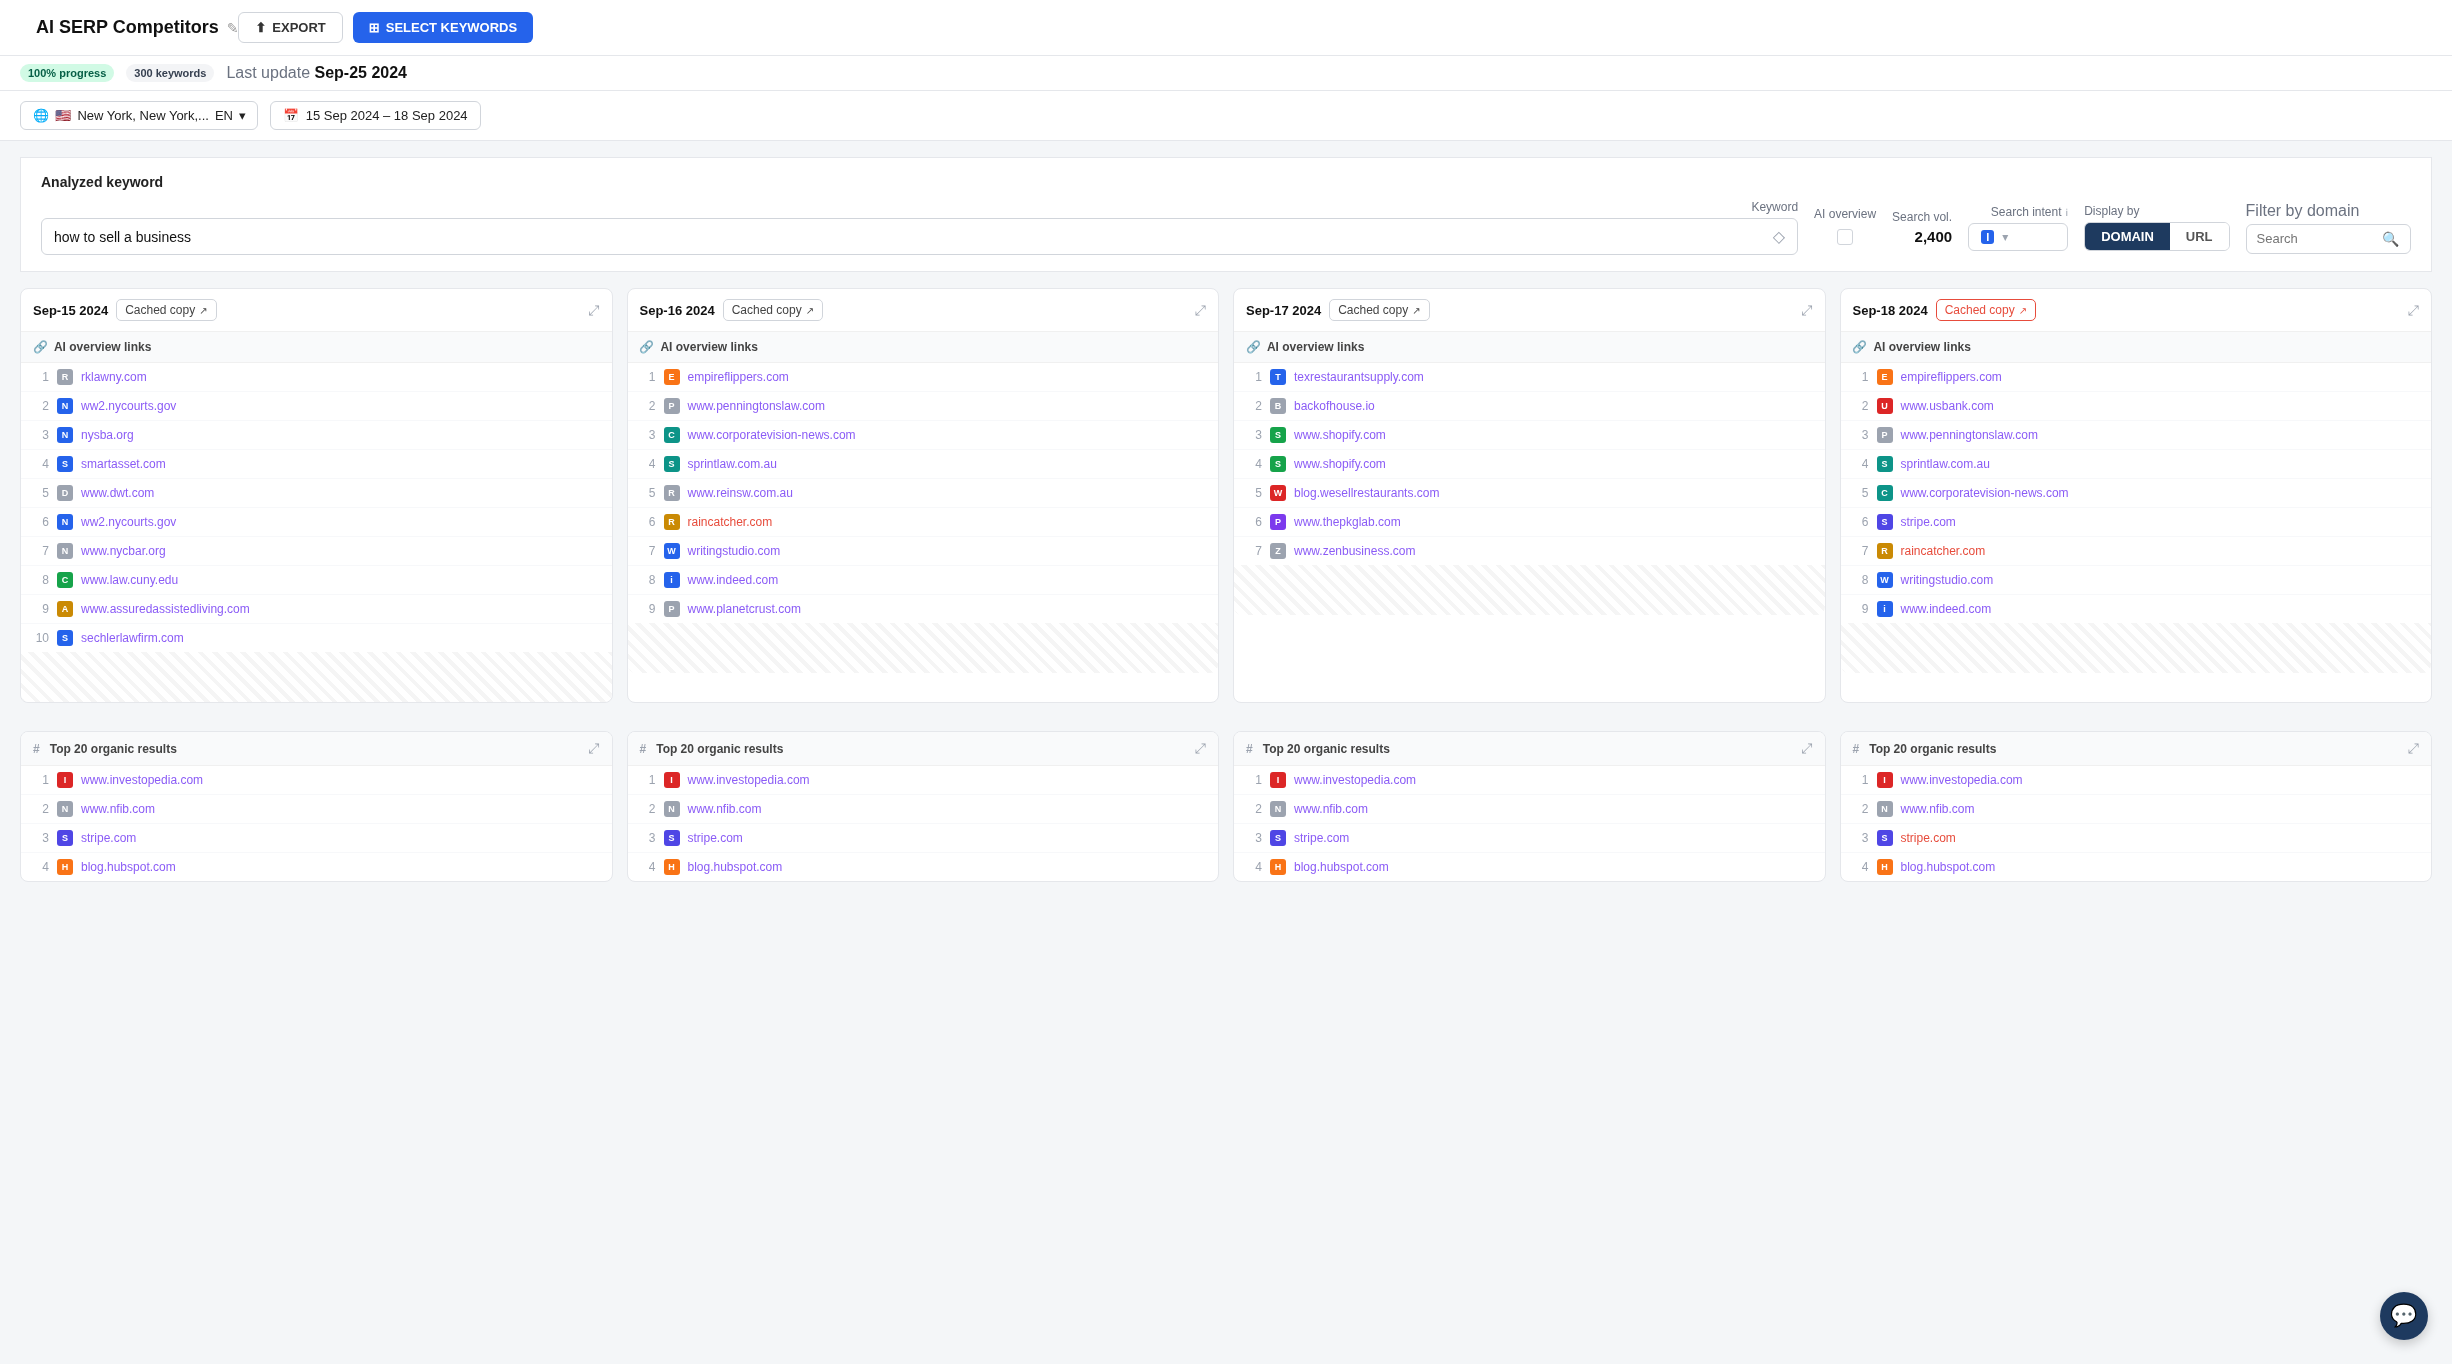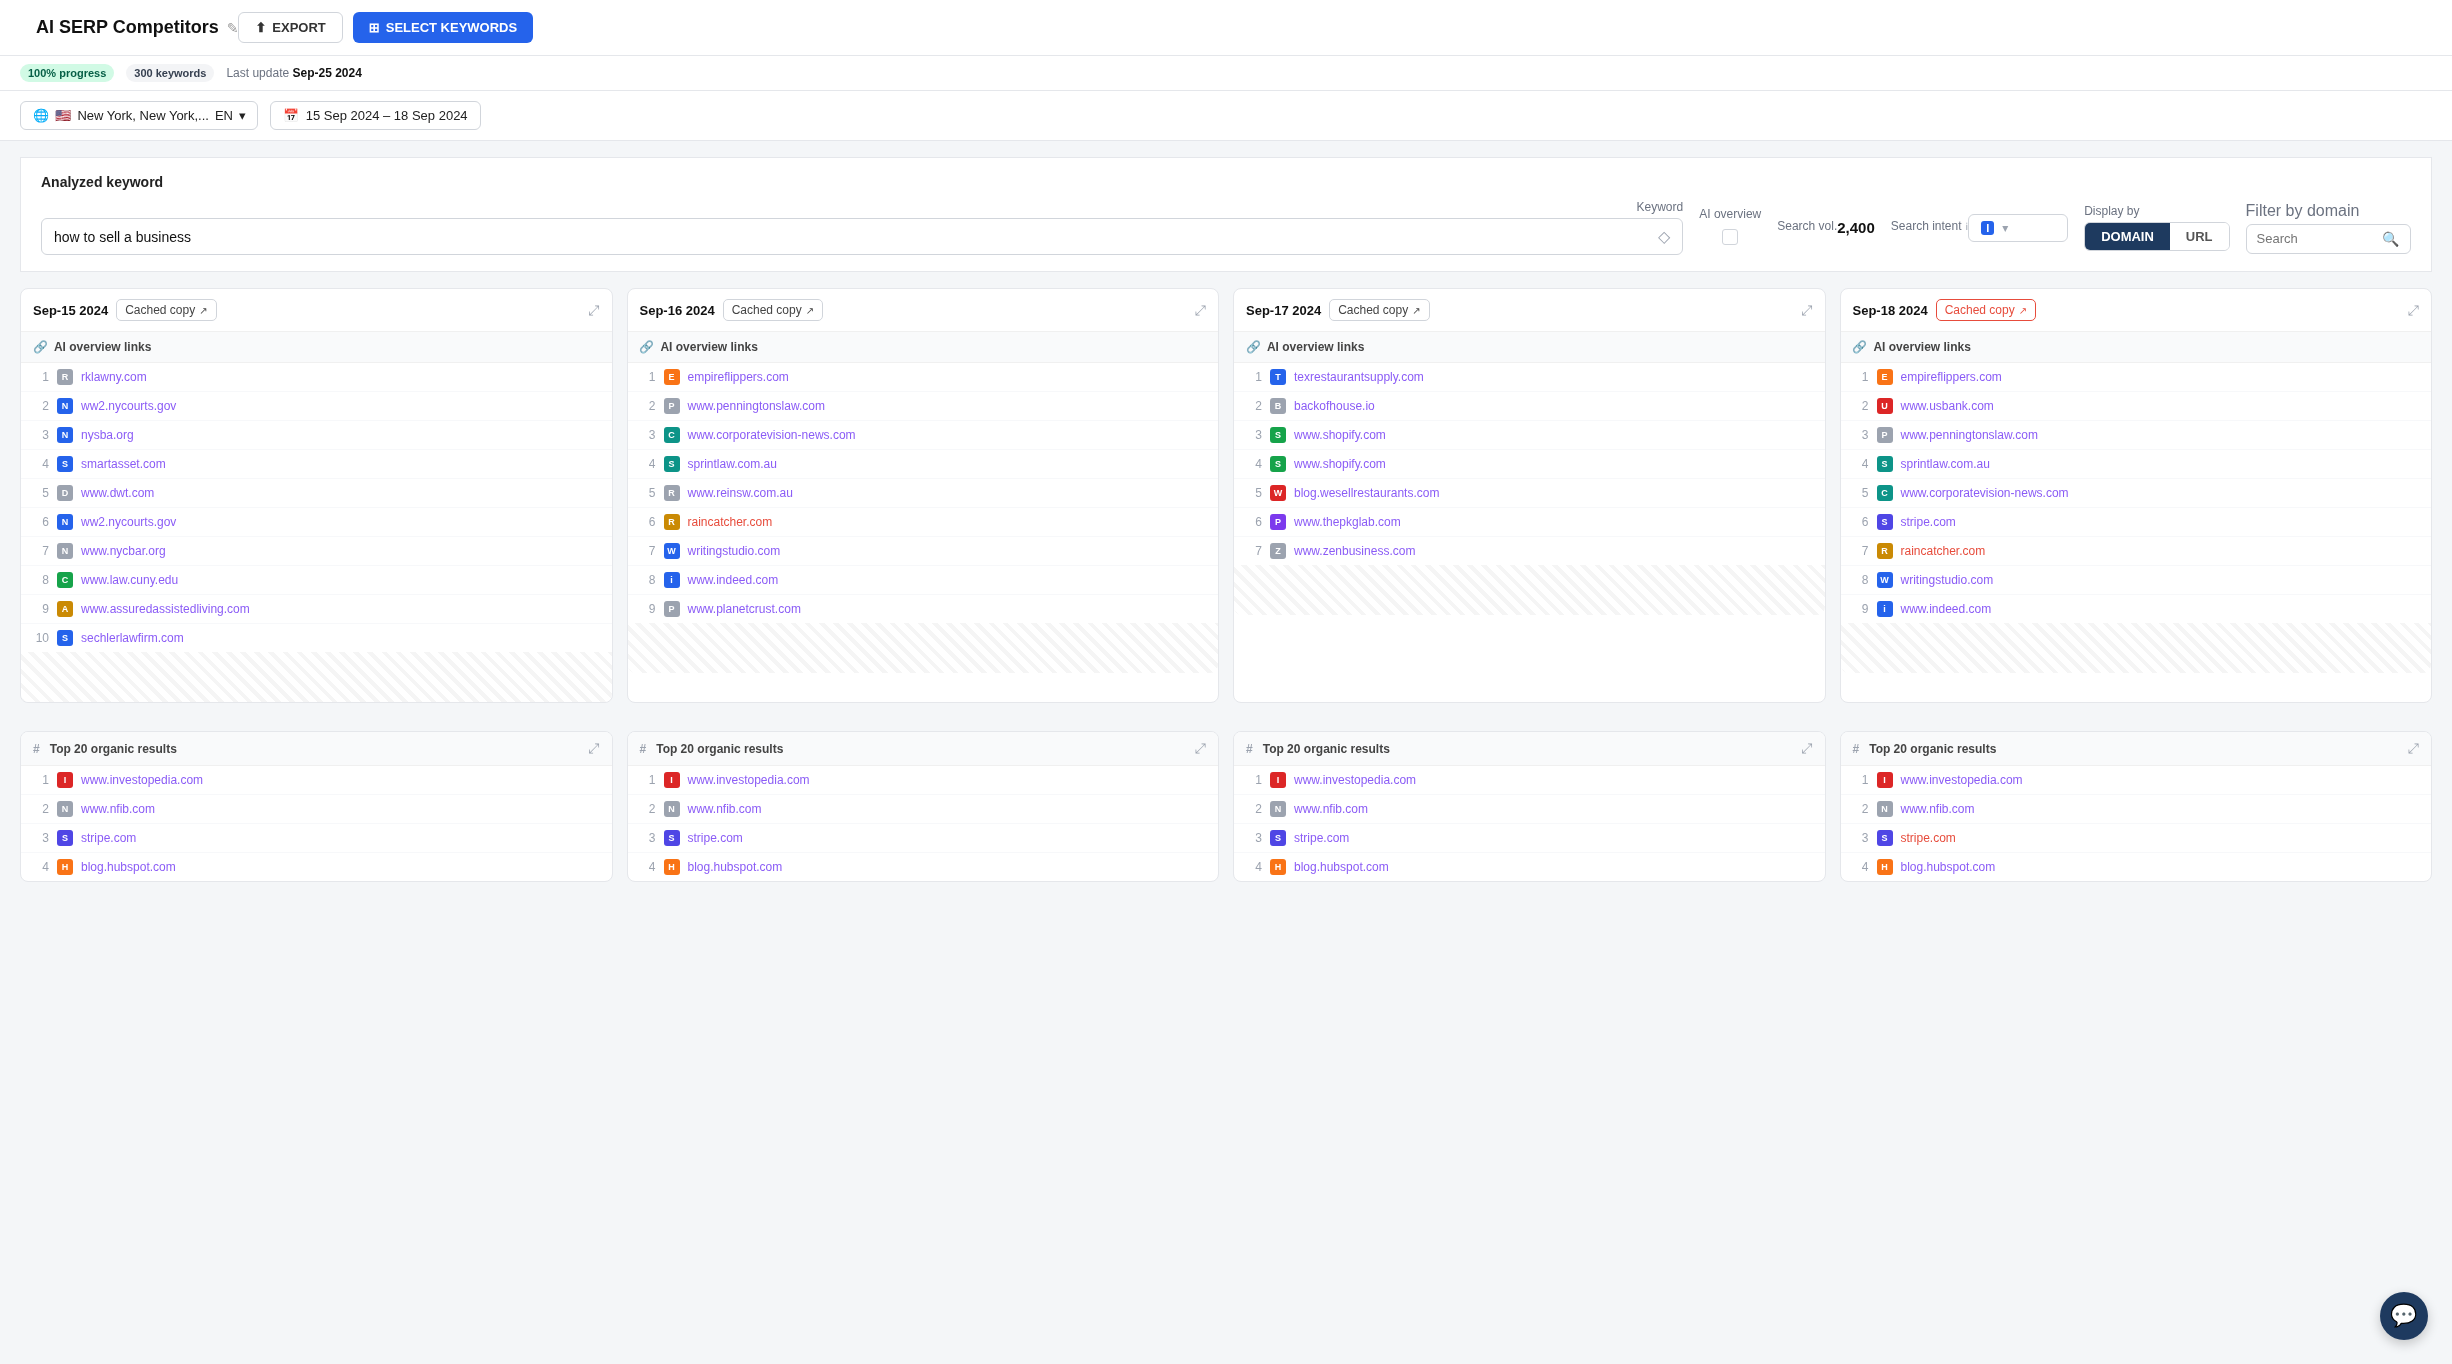--- a/index.html
+++ b/index.html
@@ -9,37 +9,37 @@
     .top-bar-left { display: flex; align-items: center; gap: 8px; }
     .page-title { font-size: 18px; font-weight: 700; color: #111; }
     .edit-icon { color: #999; font-size: 14px; cursor: pointer; }
     .top-bar-right { display: flex; gap: 10px; }
     .btn-export { background: #fff; border: 1.5px solid #d1d5db; color: #333; padding: 7px 16px; border-radius: 6px; cursor: pointer; font-size: 13px; font-weight: 600; display: flex; align-items: center; gap: 6px; }
     .btn-select { background: #2563eb; border: none; color: #fff; padding: 7px 16px; border-radius: 6px; cursor: pointer; font-size: 13px; font-weight: 600; display: flex; align-items: center; gap: 6px; }
     
     .sub-bar { background: #fff; padding: 8px 20px; display: flex; align-items: center; gap: 12px; border-bottom: 1px solid #e5e7eb; }
     .badge-green { background: #d1fae5; color: #065f46; font-size: 11px; font-weight: 700; padding: 3px 8px; border-radius: 20px; }
     .badge-gray { background: #f3f4f6; color: #374151; font-size: 11px; font-weight: 600; padding: 3px 8px; border-radius: 20px; }
-    .last-update { font-size: 12px; color: #6b7280; }
+    .last-update { font-size: 16px; color: #6b7280; }
     .last-update b { color: #111; }
     
     .toolbar { background: #fff; padding: 10px 20px; display: flex; align-items: center; gap: 12px; border-bottom: 1px solid #e5e7eb; }
     .location-btn { border: 1.5px solid #d1d5db; background: #fff; border-radius: 6px; padding: 6px 12px; font-size: 13px; cursor: pointer; display: flex; align-items: center; gap: 6px; color: #222; }
     .date-btn { border: 1.5px solid #d1d5db; background: #fff; border-radius: 6px; padding: 6px 12px; font-size: 13px; cursor: pointer; display: flex; align-items: center; gap: 6px; color: #222; }
     
     .main-content { padding: 16px 20px; }
     .analyzed-section { background: #fff; border-radius: 0; padding: 16px 20px; margin-bottom: 16px; border: 1px solid #e5e7eb; }
     .analyzed-title { font-size: 14px; font-weight: 700; margin-bottom: 10px; }
     .keyword-row { display: flex; align-items: center; gap: 16px; }
     .keyword-label { font-size: 12px; color: #6b7280; margin-bottom: 4px; text-align: right; }
     .keyword-input-wrap { flex: 1; }
     .keyword-input { width: 100%; border: 1.5px solid #d1d5db; border-radius: 6px; padding: 8px 12px; font-size: 14px; color: #111; background: #fff; display: flex; align-items: center; justify-content: space-between; }
     .keyword-text { font-size: 14px; color: #111; }
     .diamond-icon { color: #9ca3af; font-size: 16px; }
-    .meta-col { display: flex; flex-direction: row; align-items: center; }
+    .meta-col { display: flex; flex-direction: column; align-items: flex-end; }
     .meta-col-label { font-size: 12px; color: #6b7280; margin-bottom: 4px; white-space: nowrap; display: flex; align-items: center; gap: 4px; }
     .meta-col-label .info-icon { color: #9ca3af; font-size: 10px; cursor: pointer; }
     .meta-col-val { font-size: 15px; font-weight: 700; color: #111; }
     .intent-box { border: 1.5px solid #d1d5db; border-radius: 6px; padding: 6px 12px; display: flex; align-items: center; gap: 8px; min-width: 100px; cursor: pointer; }
     .intent-i { background: #2563eb; color: #fff; font-size: 11px; font-weight: 700; border-radius: 3px; padding: 1px 5px; }
     .chevron-down { color: #9ca3af; font-size: 12px; }
     
     .display-by { display: flex; flex-direction: column; }
     .display-by-label { font-size: 12px; color: #6b7280; margin-bottom: 4px; }
     .toggle-group { display: flex; border: 1.5px solid #d1d5db; border-radius: 6px; overflow: hidden; }

